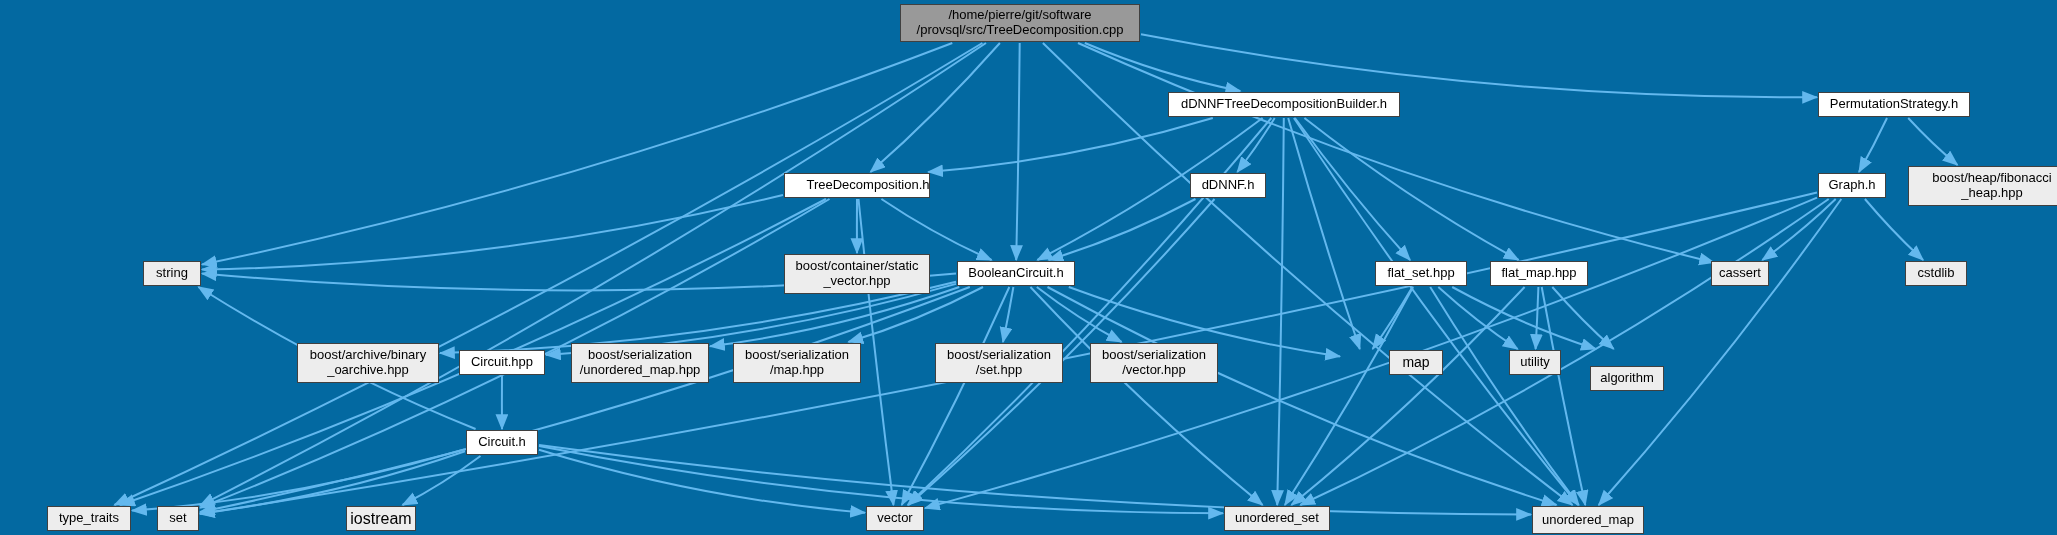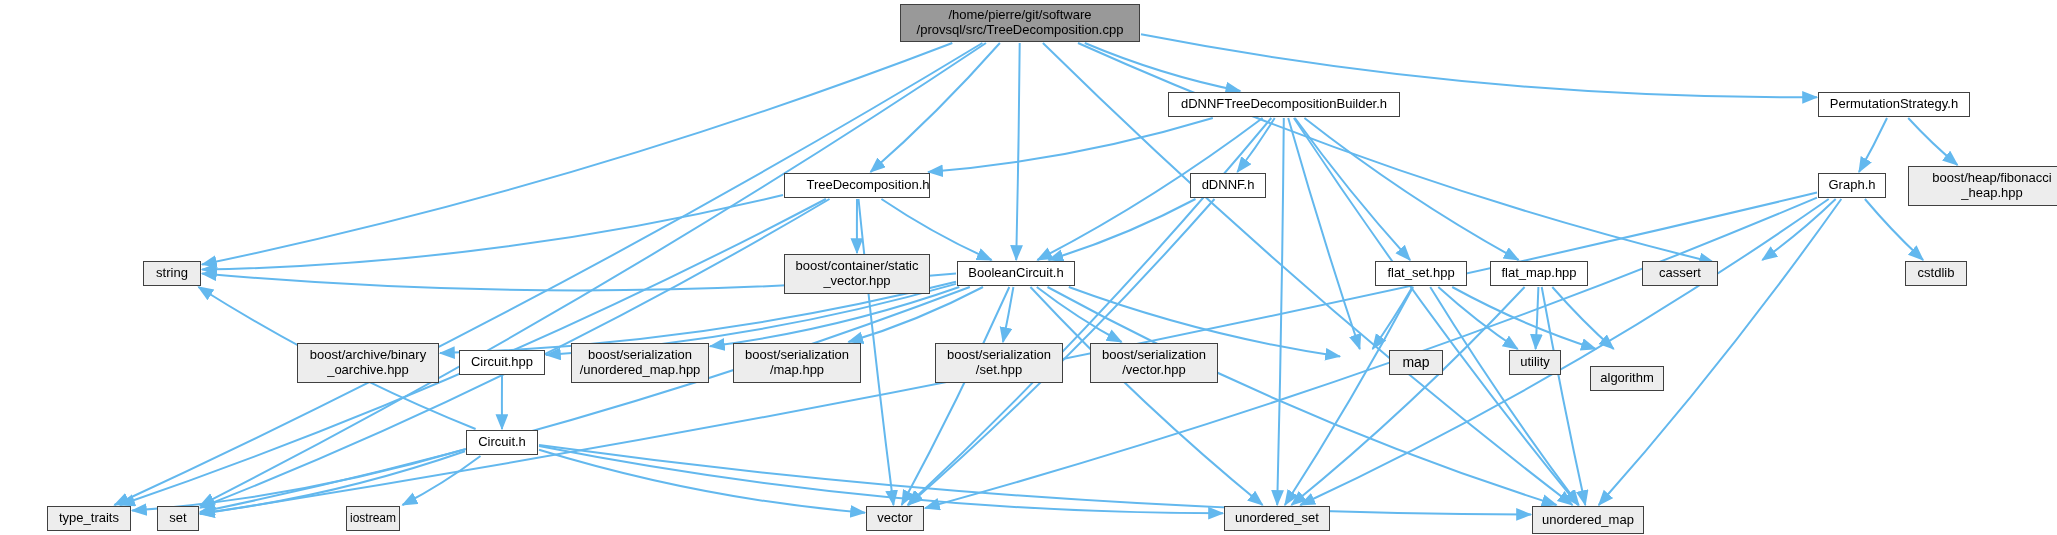--- a/index.html
+++ b/index.html
@@ -1,16 +1,16 @@
 <!DOCTYPE html>
 <html><head>
 <meta charset="utf-8">
 <style>
   html,body{margin:0;padding:0;background:#000;}
-  #stage{position:relative;width:2057px;height:535px;background:#ffffff;overflow:hidden;
+  #stage{position:relative;width:2057px;height:535px;background:#0369a1;overflow:hidden;
          font-family:"Liberation Sans","DejaVu Sans",sans-serif;}
   svg.edges{position:absolute;left:0;top:0;width:2057px;height:535px;}
   .node{position:absolute;box-sizing:border-box;display:flex;align-items:center;
         justify-content:center;text-align:center;border:1px solid #404040;
         color:#000;line-height:1.12;letter-spacing:0;white-space:pre-line;}
   .node.hdr{background:#ededed;}
   .node.white{background:#ffffff;}
   .node.root{background:#999999;}
 </style>
 </head>
@@ -98,37 +98,37 @@
       <div class="node white" style="left: 1190px; top: 173px; width: 76px; height: 25px; font-size: 13px;">dDNNF.h</div>
       <div class="node white" style="left: 1818px; top: 173px; width: 68px; height: 25px; font-size: 13px;">Graph.h</div>
       <div class="node hdr" style="left: 1908px; top: 166px; width: 168px; height: 40px; font-size: 13px;">boost/heap/fibonacci
 _heap.hpp</div>
       <div class="node hdr" style="left: 143px; top: 261px; width: 58px; height: 25px; font-size: 13px;">string</div>
       <div class="node hdr" style="left: 784px; top: 254px; width: 146px; height: 40px; font-size: 13px;">boost/container/static
 _vector.hpp</div>
       <div class="node white" style="left: 957px; top: 261px; width: 118px; height: 25px; font-size: 13px;">BooleanCircuit.h</div>
       <div class="node white" style="left: 1375px; top: 261px; width: 92px; height: 25px; font-size: 13px;">flat_set.hpp</div>
       <div class="node white" style="left: 1490px; top: 261px; width: 98px; height: 25px; font-size: 13px;">flat_map.hpp</div>
-      <div class="node hdr" style="left: 1642px; top: 261px; width: 76px; height: 25px; font-size: 13px;">cassert</div>
+      <div class="node hdr" style="left: 1711px; top: 261px; width: 58px; height: 25px; font-size: 13px;">cassert</div>
       <div class="node hdr" style="left: 1905px; top: 261px; width: 62px; height: 25px; font-size: 13px;">cstdlib</div>
       <div class="node hdr" style="left: 297px; top: 343px; width: 142px; height: 40px; font-size: 13px;">boost/archive/binary
 _oarchive.hpp</div>
       <div class="node white" style="left: 459px; top: 350px; width: 86px; height: 25px; font-size: 13px;">Circuit.hpp</div>
       <div class="node hdr" style="left: 571px; top: 343px; width: 138px; height: 40px; font-size: 13px;">boost/serialization
 /unordered_map.hpp</div>
       <div class="node hdr" style="left: 733px; top: 343px; width: 128px; height: 40px; font-size: 13px;">boost/serialization
 /map.hpp</div>
       <div class="node hdr" style="left: 935px; top: 343px; width: 128px; height: 40px; font-size: 13px;">boost/serialization
 /set.hpp</div>
       <div class="node hdr" style="left: 1090px; top: 343px; width: 128px; height: 40px; font-size: 13px;">boost/serialization
 /vector.hpp</div>
       <div class="node hdr" style="left: 1341px; top: 350px; width: 54px; height: 25px; font-size: 14px; margin-left: 48px;">map</div>
       <div class="node hdr" style="left: 1509px; top: 350px; width: 52px; height: 25px; font-size: 13px;">utility</div>
       <div class="node hdr" style="left: 1590px; top: 350px; width: 74px; height: 25px; font-size: 13px; margin-top: 16px;">algorithm</div>
       <div class="node white" style="left: 466px; top: 430px; width: 72px; height: 25px; font-size: 13px;">Circuit.h</div>
       <div class="node hdr" style="left: 47px; top: 506px; width: 84px; height: 25px; font-size: 13px;">type_traits</div>
       <div class="node hdr" style="left: 157px; top: 506px; width: 42px; height: 25px; font-size: 13px;">set</div>
-      <div class="node hdr" style="left: 346px; top: 506px; width: 54px; height: 25px; font-size: 12px;">iostream</div>
+      <div class="node hdr" style="left: 346px; top: 506px; width: 70px; height: 25px; font-size: 16px;">iostream</div>
       <div class="node hdr" style="left: 866px; top: 506px; width: 58px; height: 25px; font-size: 13px;">vector</div>
       <div class="node hdr" style="left: 1224px; top: 506px; width: 106px; height: 25px; font-size: 13px;">unordered_set</div>
       <div class="node hdr" style="left: 1532px; top: 506px; width: 112px; height: 28px; font-size: 13px;">unordered_map</div>
     </div>
 </div>
 
 </body></html>

